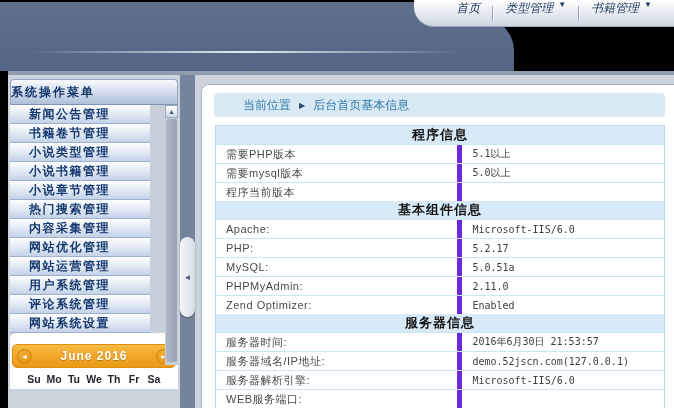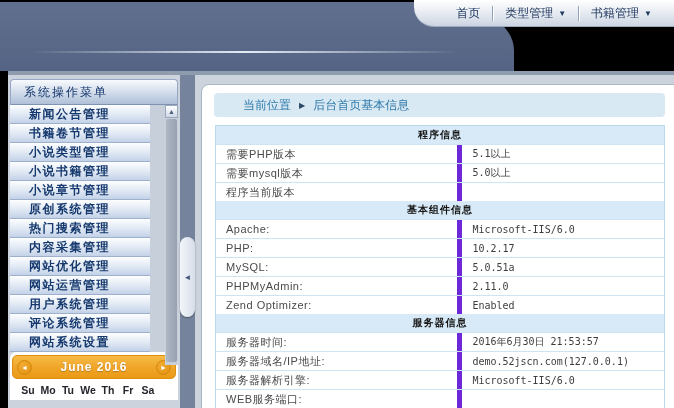--- a/index.html
+++ b/index.html
@@ -22,39 +22,39 @@
   }
   .topnav {
     position:absolute; right:0; top:0; height:27px;
     display:flex; align-items:center;
     padding:0 10px 0 30px;
     background:linear-gradient(#ffffff, #e4e9f0 55%, #ccd5e2);
     border-bottom-left-radius:20px;
     border-bottom:1px solid #9daabd;
   }
   .nav-item {
-    display:flex; align-items:center; gap:5px;
+    display:flex; gap:5px;
     font-size:12px; color:#20395f; cursor:pointer;
-    padding:0 12px; height:100%;
+    padding:0 12px; height:100%;font-style:italic;
   }
   .nav-caret { font-size:8px; color:#20395f; }
   .nav-sep { width:1px; height:15px; background:#93a2b8; box-shadow:1px 0 0 #ffffff; }
 
   
   .strip { position:absolute; left:8px; right:0; top:71px; height:4px; background:#8f9cae; }
   .content-bg { position:absolute; left:8px; right:0; top:75px; bottom:0; background:#ccd3dd; }
 
   
   .sidebar { position:absolute; left:10px; top:79px; width:168px; bottom:0; }
   .sidebar-header {
-    height:26px; display:flex; align-items:center; padding-left:13px;
+    height:26px; display:flex; align-items:center; 
     background:linear-gradient(#f8fbfd, #cfdaea 55%, #b0c0d8);
     border:1px solid #96a8c4; border-bottom-color:#7e92b2;
     border-radius:4px 4px 0 0;
-    font-size:12px; font-weight:normal; color:#13366b; letter-spacing:2px;
+    font-size:12px; font-weight:bold; color:#13366b; letter-spacing:2px;
   }
   .menu-wrap { position:relative; background:#c7cfdb; }
   .menu { margin-right:28px; }
   .menu-item {
     height:19px; border-bottom:1px solid #9db0cc;
     display:flex; align-items:center; padding-left:19px;
     background:linear-gradient(#fdfeff, #e2eaf4 50%, #c4d2e8);
     font-size:12px; font-weight:bold; color:#15396e; letter-spacing:1.5px;
     cursor:pointer; white-space:nowrap;
   }
@@ -62,39 +62,39 @@
   .scroll-up {
     height:13px; text-align:center; line-height:12px; font-size:7px; color:#4a5e80;
     background:linear-gradient(#ffffff, #cfd9e6); border:1px solid #9aa8bd; cursor:pointer;
   }
   .scroll-thumb {
     margin:1px 1px 0 1px; height:243px; border-radius:2px;
     background:linear-gradient(90deg, #aeb7c4, #97a1b0); cursor:pointer;
   }
 
   
-  .calendar { background:#ffffff; border-radius:6px 6px 0 0; padding:3px 2px 0 2px; margin-top:0; }
+  .calendar { background:#ffffff; border-radius:6px 6px 0 0; padding:11px 2px 0 2px; margin-top:0; }
   .cal-bar {
     height:24px; border-radius:5px; padding:0 4px;
     display:flex; align-items:center; justify-content:space-between;
     background:linear-gradient(#f7bb45, #f0a62b 50%, #ea9a15);
     border:1px solid #dd8f10;
   }
   .cal-nav-btn {
     width:15px; height:15px; border-radius:50%;
     background:radial-gradient(circle at 35% 30%, #f3ab33, #e0910d);
     border:1px solid #d2860c;
     display:flex; align-items:center; justify-content:center;
     color:#fff; font-size:7px; cursor:pointer;
   }
   .cal-month {
     color:#ffffff; font-weight:bold; font-size:12px; letter-spacing:1px;
     text-shadow:0 1px 1px rgba(0,0,0,.25);
   }
-  .cal-days { display:flex; justify-content:flex-start; padding:5px 6px 4px 6px; }
+  .cal-days { display:flex; justify-content:center; padding:5px 6px 4px 6px; }
   .cal-day { font-size:10.5px; font-weight:bold; color:#24242c; width:20px; text-align:center; }
 
   
   .divider { position:absolute; left:180px; top:75px; width:15px; bottom:0; background:#75849c; }
   .divider-handle {
     position:absolute; left:180px; top:237px; width:15px; height:80px;
     background:linear-gradient(90deg, #f3f6fa, #d6dde8);
     border-radius:8px; box-shadow:0 1px 2px rgba(0,0,0,.35);
     display:flex; align-items:center; justify-content:center;
     font-size:8px; color:#47597a; cursor:pointer;
@@ -110,21 +110,21 @@
     margin:8px 12px 0 12px; height:24px; border-radius:4px;
     background:#d9e9f4; display:flex; align-items:center; padding-left:29px;
     font-size:12px; color:#2e7aa8;
   }
   .crumb-arrow { font-size:8px; color:#2a4a68; margin:0 8px; }
 
   
   .info-table { margin:8px 12px 0 13px; border:1px solid #bcd9ec; border-bottom:none; }
   .section-header {
     height:18px; line-height:18px; text-align:center;
-    background:#d8eaf7; font-size:10px; font-weight:bold; color:#151515;
+    background:#d8eaf7; font-size:13px; font-weight:bold; color:#151515;
     letter-spacing:1px;
   }
   .t-row { display:flex; height:19px; border-top:1px solid #cfe4f2; background:#fff; }
   .t-label {
     width:55%; display:flex; align-items:center; padding-left:10px;
     border-right:5px solid #6d28d9; font-size:11px; color:#4a4a4a; letter-spacing:.5px;
   }
   .t-value {
     flex:1; display:flex; align-items:center; padding-left:10px;
     font-family:"DejaVu Sans Mono", monospace; font-size:10px; color:#3d3d3d;
@@ -158,21 +158,20 @@
 
 <div class="sidebar">
   <div class="sidebar-header">系统操作菜单</div>
   <div class="menu-wrap">
     <div class="menu" id="menu">
         <div class="menu-item">新闻公告管理</div>
         <div class="menu-item">书籍卷节管理</div>
         <div class="menu-item">小说类型管理</div>
         <div class="menu-item">小说书籍管理</div>
         <div class="menu-item">小说章节管理</div>
-        <div class="menu-item">原创系统管理</div>
         <div class="menu-item">热门搜索管理</div>
         <div class="menu-item">内容采集管理</div>
         <div class="menu-item">网站优化管理</div>
         <div class="menu-item">网站运营管理</div>
         <div class="menu-item">用户系统管理</div>
         <div class="menu-item">评论系统管理</div>
         <div class="menu-item">网站系统设置</div>
       </div>
     <div class="scrollbar">
       <div class="scroll-up">▲</div>
@@ -227,21 +226,21 @@
         <div class="t-label">程序当前版本</div>
         <div class="t-value"></div>
       </div>
       <div class="section-header">基本组件信息</div>
       <div class="t-row">
         <div class="t-label">Apache:</div>
         <div class="t-value">Microsoft-IIS/6.0</div>
       </div>
       <div class="t-row">
         <div class="t-label">PHP:</div>
-        <div class="t-value">10.2.17</div>
+        <div class="t-value">5.2.17</div>
       </div>
       <div class="t-row">
         <div class="t-label">MySQL:</div>
         <div class="t-value">5.0.51a</div>
       </div>
       <div class="t-row">
         <div class="t-label">PHPMyAdmin:</div>
         <div class="t-value">2.11.0</div>
       </div>
       <div class="t-row">

